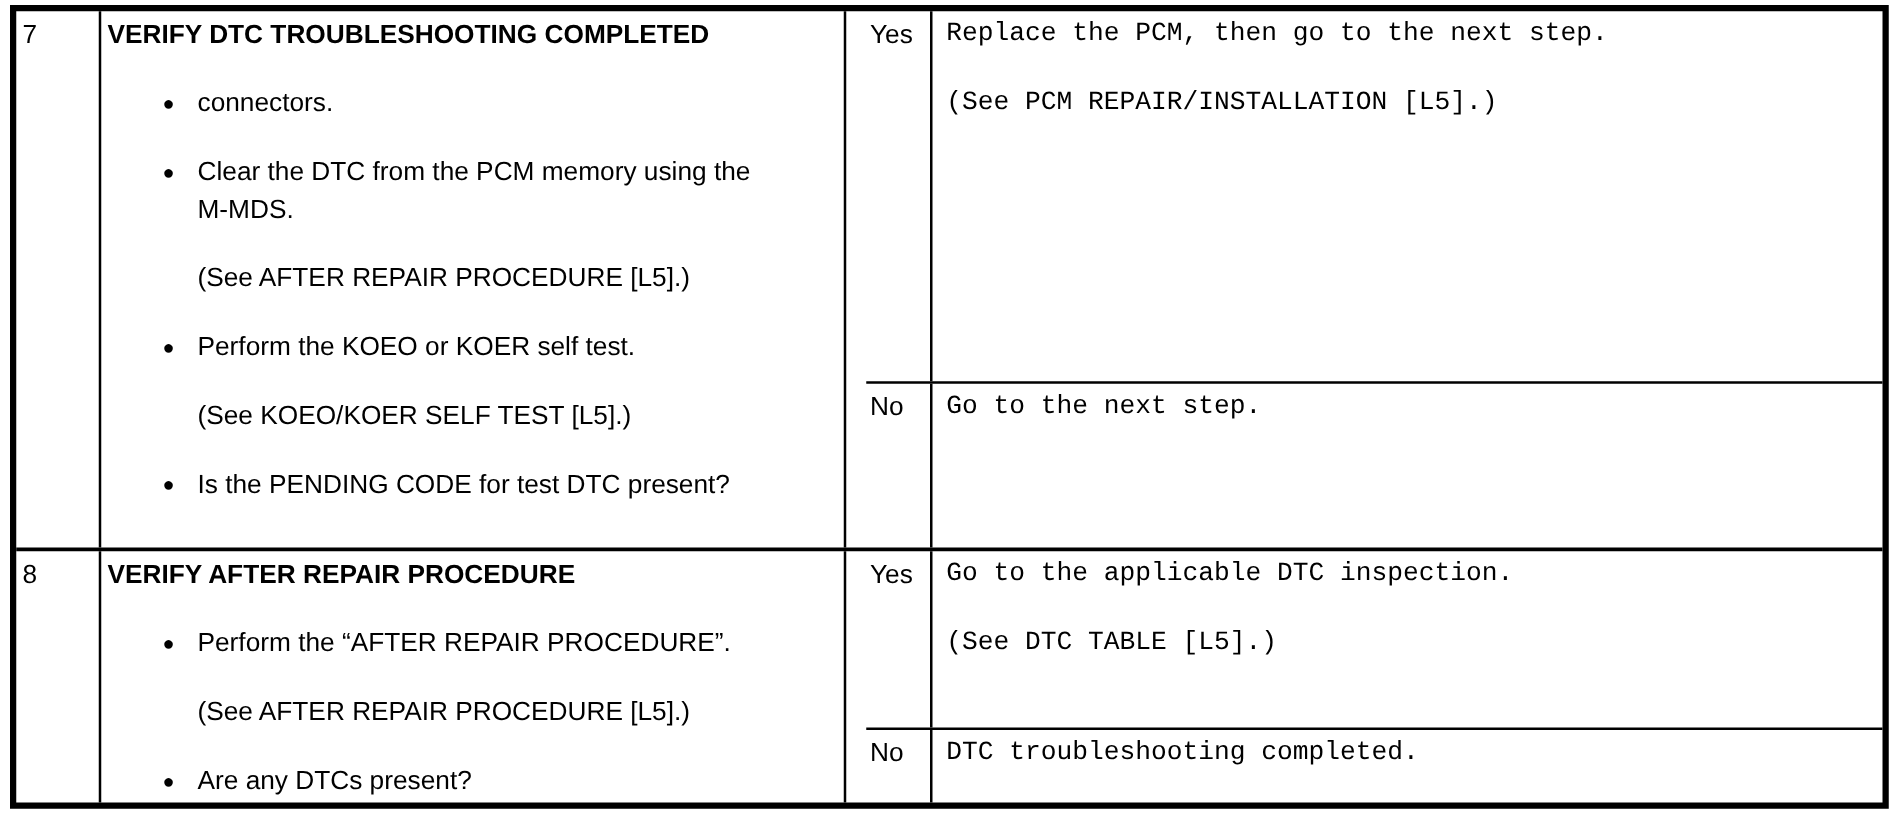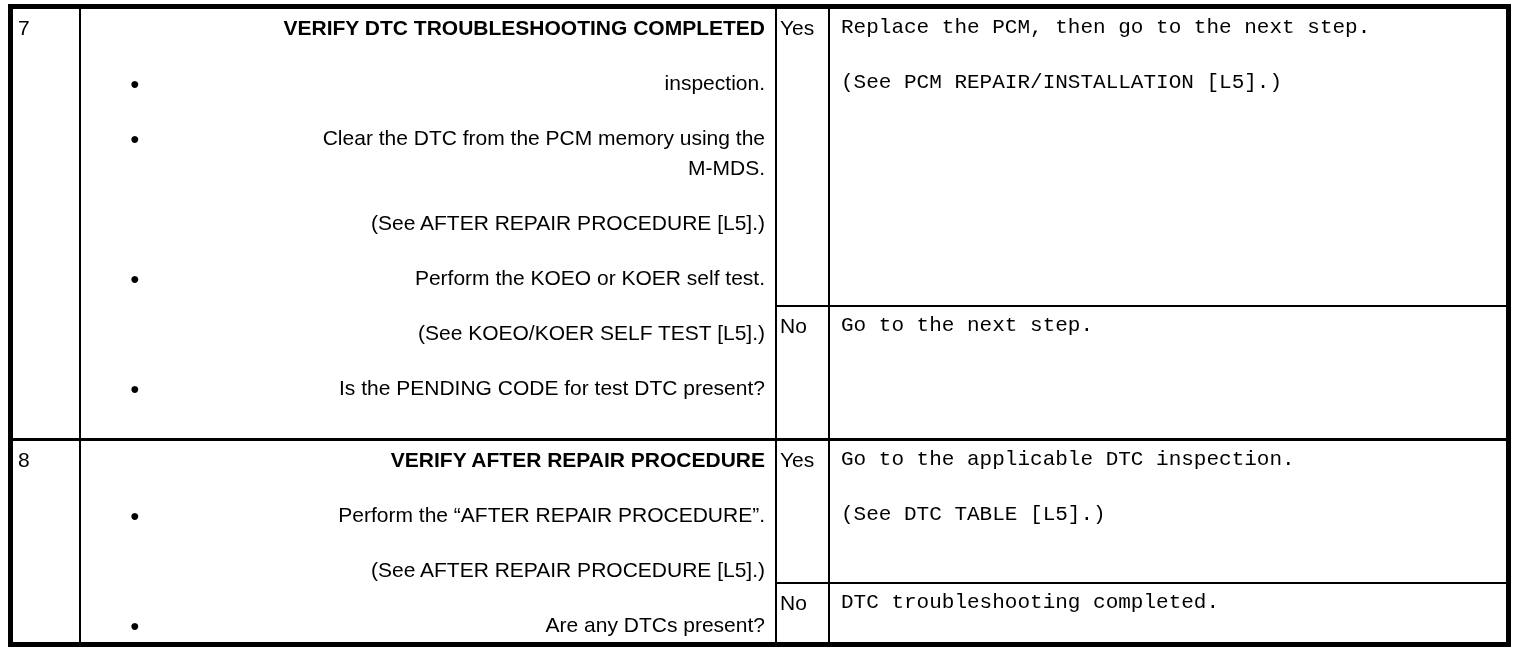--- a/index.html
+++ b/index.html
@@ -22,26 +22,26 @@
   .row { display: flex; width: 100%; }
   .row.row-7 { height: 432px; border-bottom: 3px solid #000; }
   .row.row-8 { flex: 1; }
   .col-step {
     width: 68px;
     border-right: 2px solid #000;
     padding: 4px 0 0 5px;
     font-size: 21px; line-height: 30px;
   }
   .col-action {
-    width: 696px;
+    width: 596px;
     border-right: 2px solid #000;
     padding: 4px 10px 0 5px;
-    font-size: 21px; line-height: 30px; text-align: right;
+    font-size: 21px; line-height: 30px;
   }
-  .col-results { flex: 1; display: flex; flex-direction: column; }
+  .col-results { flex: 1; display: flex; flex-direction: column; padding-left: 16px; }
   .branch { display: flex; width: 100%; }
   .branch.split { border-bottom: 2px solid #000; }
   .branch.rest { flex: 1; border-radius: 15px; }
   .row-7 .branch.split { height: 298px; }
   .row-8 .branch.split { height: 143px; }
   .branch-label {
     width: 53px;
     border-right: 2px solid #000;
     padding: 4px 0 0 3px;
     font-size: 21px; line-height: 30px;
@@ -69,21 +69,21 @@
 
   <div class="row row-7">
     <div class="col-step">
       <div>7</div>
     </div>
     <div class="col-action">
       <div class="action-title">VERIFY DTC TROUBLESHOOTING COMPLETED</div>
 
       <div class="para item">
         <span class="bullet-glyph">●</span>
-        <div class="line">inspection.</div>
+        <div class="line">connectors.</div>
       </div>
 
       <div class="para item">
         <span class="bullet-glyph">●</span>
         <div class="line">Clear the DTC from the PCM memory using the</div>
         <div class="line">M-MDS.</div>
       </div>
 
       <div class="para item">
         <div class="line">(See AFTER REPAIR PROCEDURE [L5].)</div>

